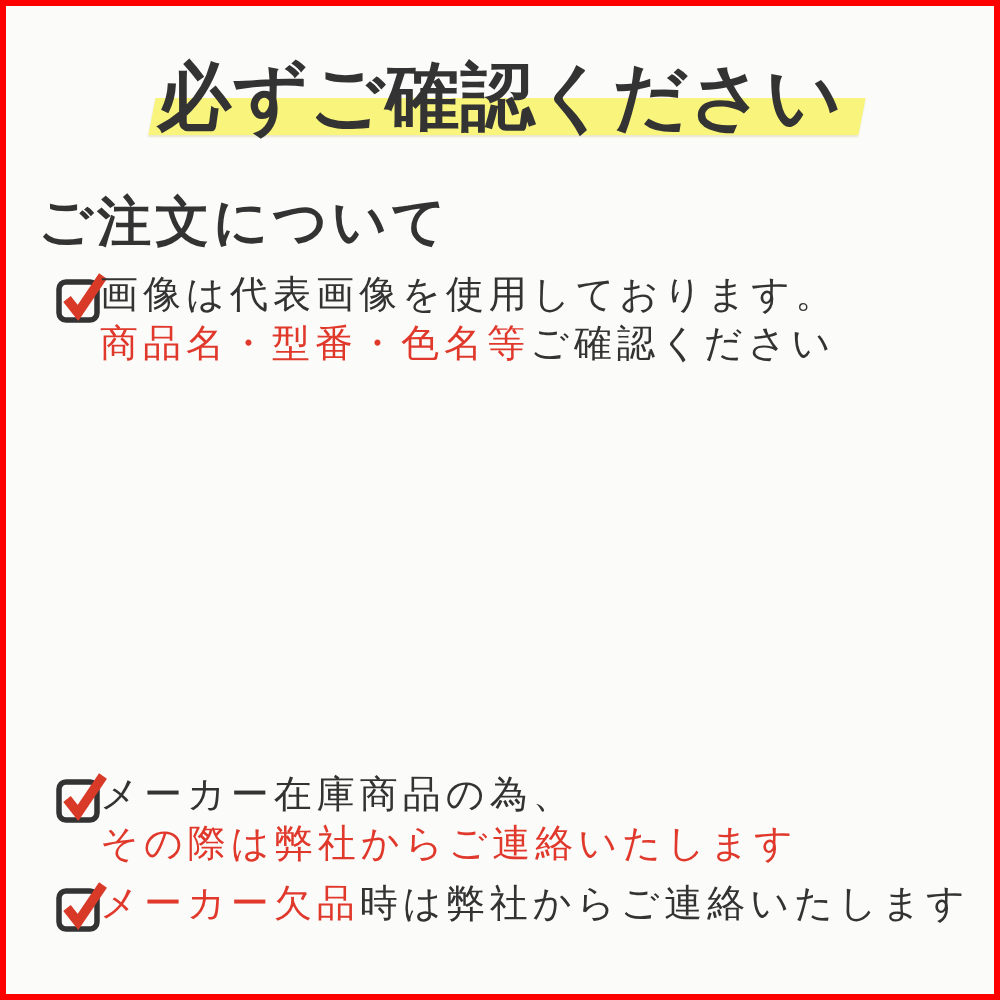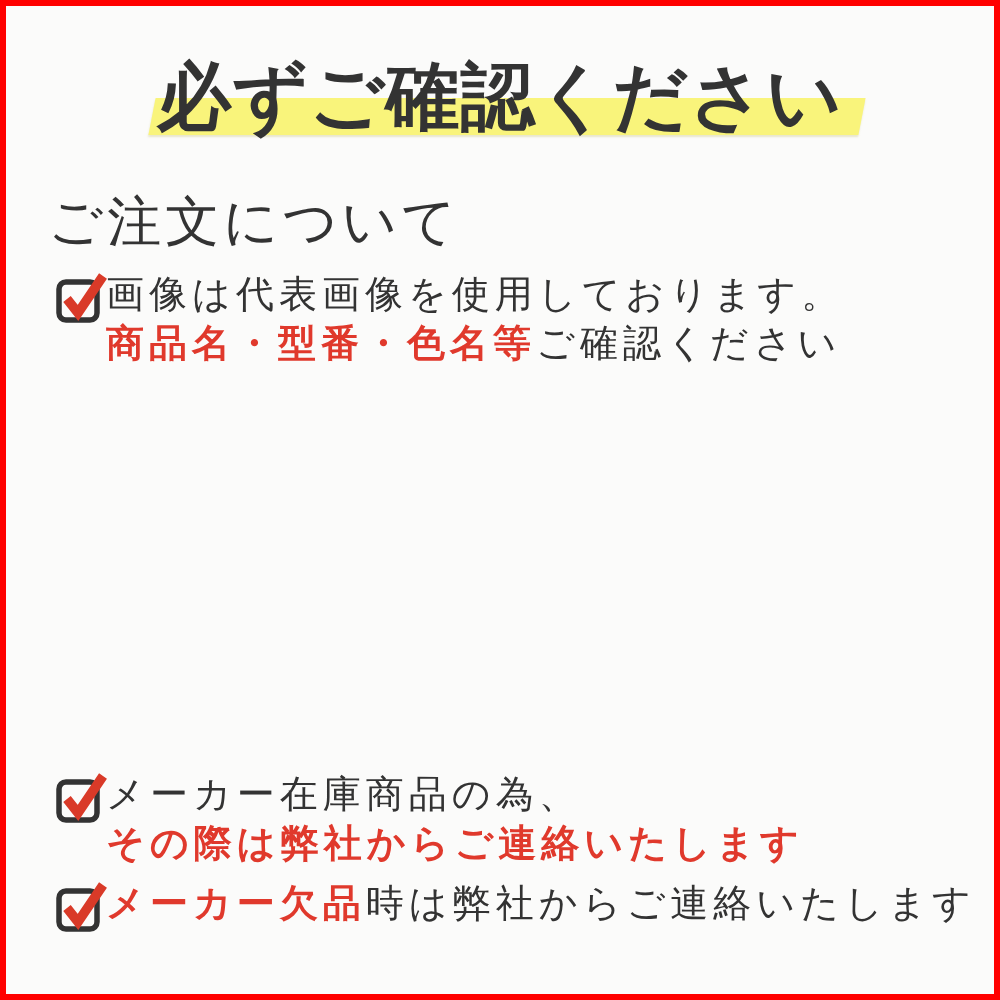--- a/index.html
+++ b/index.html
@@ -33,22 +33,22 @@
   .page-title{
     position:absolute;left:0;right:0;top:54px;
     text-align:center;
     font-size:74px;font-weight:700;line-height:1;
     letter-spacing:1px;
     color:var(--text-black);
     z-index:1;
   }
   
   .section-heading{
-    position:absolute;left:42px;
-    font-size:54px;font-weight:400;line-height:1;
+    position:absolute;left:32px;
+    font-size:54px;font-weight:700;line-height:1;
     letter-spacing:4px;
     color:var(--text-black);
   }
   .heading-order{top:189px;}
   .heading-delivery{top:689px;}
   
   .item{
     position:absolute;left:50px;
     display:flex;align-items:flex-start;
   }
@@ -56,28 +56,28 @@
   .item-2{top:386px;}
   .item-3{top:514px;}
   .item-4{top:764px;}
   .item-5{top:873px;}
   .checkbox{
     flex:none;
     width:44px;height:50px;
     overflow:visible;
     margin-top:3px;
   }
-  .lines{margin-left:6px;}
+  .lines{}
   .line{
     font-size:38px;line-height:49px;
     letter-spacing:5px;
     color:var(--text-black);
     white-space:nowrap;
   }
-  .red{color:var(--accent-red);font-weight:700;}
+  .red{color:var(--accent-red);font-weight:400;}
   .note{
     font-size:28px;line-height:32px;
     letter-spacing:3px;
     color:var(--accent-red);
     font-weight:700;
     margin-top:12px;margin-left:2px;
     white-space:nowrap;
   }
 </style>
 </head>

